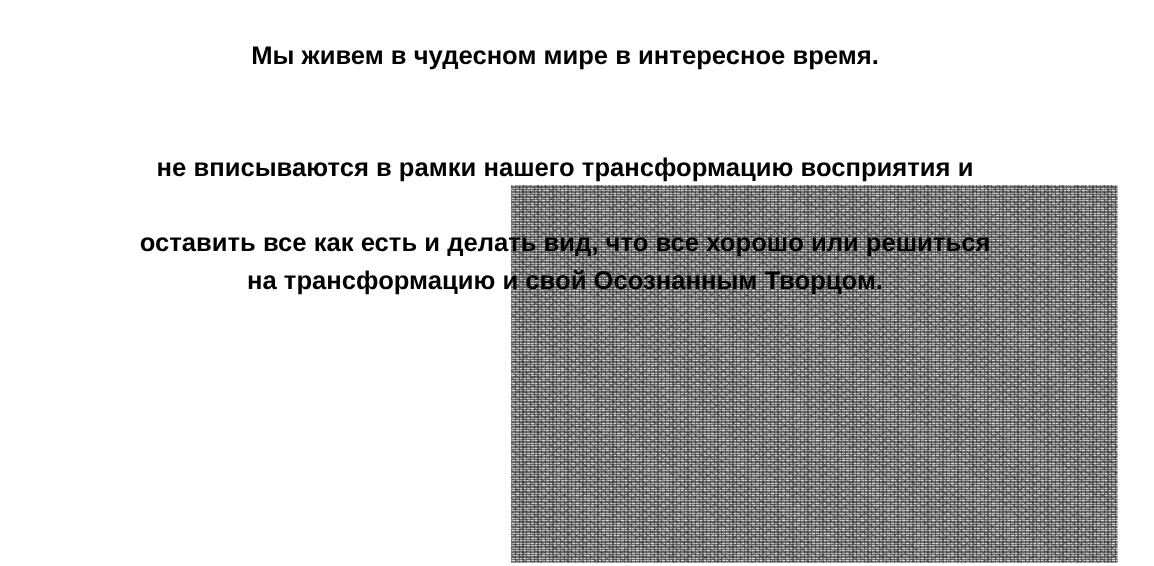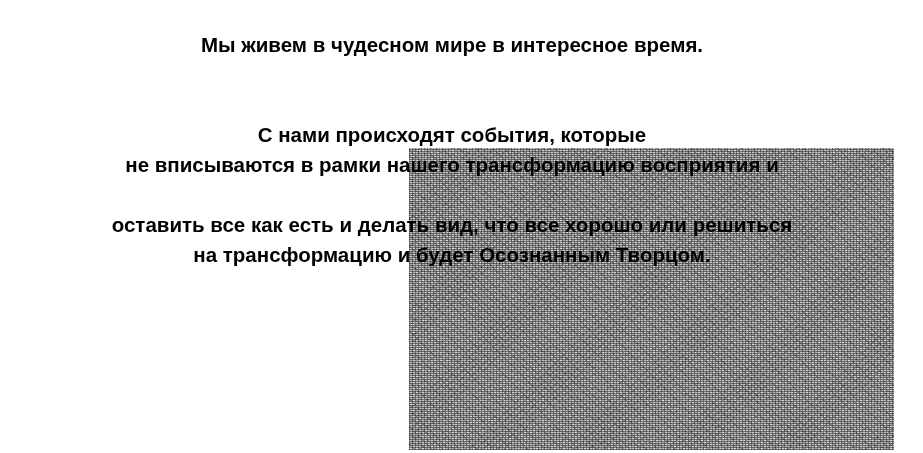--- a/index.html
+++ b/index.html
@@ -87,28 +87,27 @@
     <div class="para" id="p1">
       <span class="para-line">Мы живем в чудесном мире в интересное время.</span>
     </div>
 
     <span class="spacer"></span>
 
 
     <span class="spacer"></span>
 
     <div class="para" id="p3">
-      <span class="para-line">С нами происходят события, которые</span>
       <span class="para-line">не вписываются в рамки нашего трансформацию восприятия и</span>
     </div>
 
     <span class="spacer"></span>
 
     <div class="para" id="p4">
       <span class="para-line">оставить все как есть и делать вид, что все хорошо или решиться</span>
-      <span class="para-line">на трансформацию и будет Осознанным Творцом.</span>
+      <span class="para-line">на трансформацию и свой Осознанным Творцом.</span>
     </div>
 
   </div>
 
   <div id="noise-overlay"></div>
 
 </div>
 
 </body></html>

